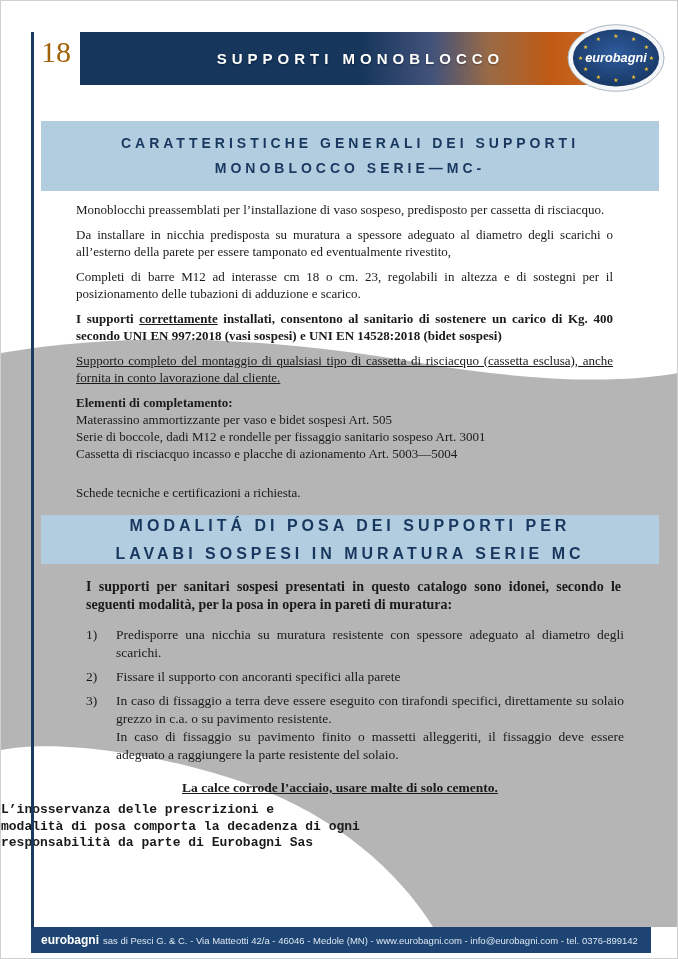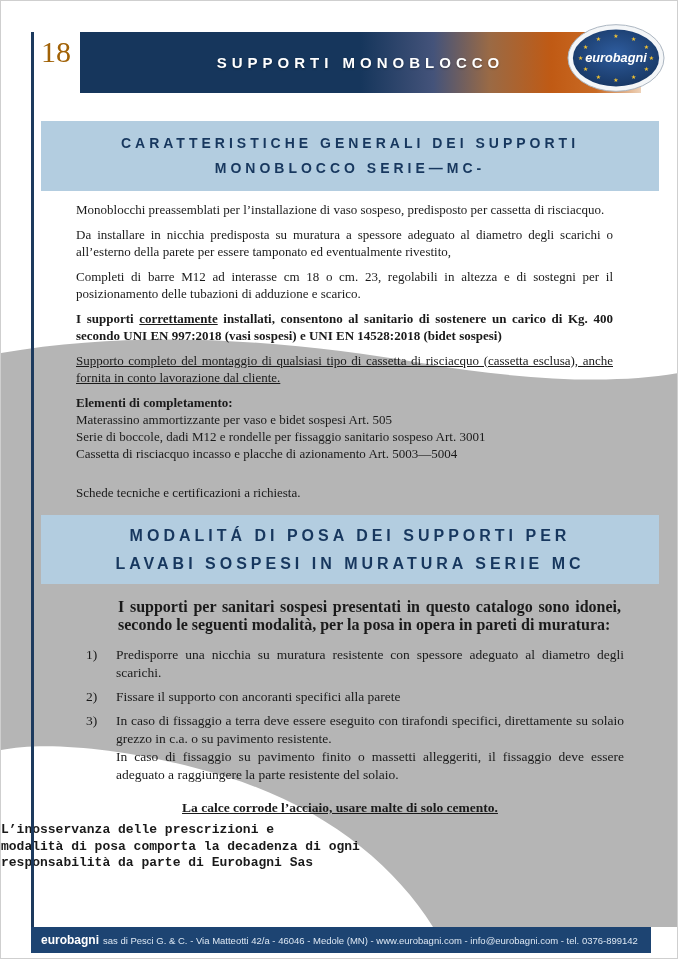--- a/index.html
+++ b/index.html
@@ -10,53 +10,53 @@
     overflow:hidden; border:1px solid #cfcfcf; color:#1a1a1a;
   }
   
   .swirl { position:absolute; left:0; top:0; width:678px; height:959px; z-index:0; }
   
   .left-rule { position:absolute; left:30px; top:31px; width:3px; height:921px; background:#1c3a5e; z-index:3; }
   
   .page-number { position:absolute; left:40px; top:34px; font-size:30px; color:#a16207; z-index:3; }
   
   .header-bar {
-    position:absolute; left:79px; top:31px; width:561px; height:61px; z-index:2;
+    position:absolute; left:79px; top:31px; width:561px; height:53px; z-index:2;
     background:linear-gradient(90deg,#16365c 0%,#16365c 50%,#44537a 63%,#9a6a45 73%,#c05a14 84%,#c96a24 92%,#eed2b8 100%);
     display:flex; flex-direction:column; justify-content:center; align-items:center;
   }
   .header-title {
     color:#fff; font-family:"Liberation Sans", sans-serif; font-weight:bold;
     font-size:15px; letter-spacing:5px; line-height:1.45; text-align:center;
     text-shadow:0 1px 2px rgba(0,0,0,.35); white-space:nowrap;
   }
   
   .logo { position:absolute; left:566px; top:22px; width:98px; height:70px; z-index:4; }
   
   .flow { position:absolute; top:0; left:0; width:678px; z-index:1; }
   .banner {
     margin:0 20px 0 40px; background:#b3cde0;
     display:flex; flex-direction:column; justify-content:center; align-items:center;
   }
   .banner1 { margin-top:120px; height:70px; }
-  .banner2 { margin-top:14px; height:69px; }
+  .banner2 { margin-top:14px; height:49px; }
   .banner-heading {
     color:#17375e; font-family:"Liberation Sans", sans-serif; font-weight:bold;
     text-align:center; white-space:nowrap;
   }
   .banner1 .banner-heading { font-size:14px; letter-spacing:4px; line-height:1.8; }
   .banner2 .banner-heading { font-size:16px; letter-spacing:4px; line-height:1.7; }
   .body1 { margin:10px 66px 0 75px; font-size:13px; line-height:17px; }
   .body1 p { margin-bottom:8px; text-align:justify; }
   .bold { font-weight:bold; }
   .uline { text-decoration:underline; }
   .elements p { margin-bottom:0; }
   .note { margin-top:22px; }
   .intro {
-    margin:14px 58px 0 117px; font-size:16px; line-height:18px;
+    margin:14px 58px 0 85px; font-size:14px; line-height:18px;
     font-weight:bold; text-align:justify;
   }
   .steps { margin:12px 55px 0 85px; font-size:13.5px; line-height:18px; }
   .step { display:flex; margin-bottom:6px; }
   .step-num { width:30px; flex:0 0 30px; }
   .step-text { flex:1; text-align:justify; }
   .warning { margin-top:16px; text-align:center; font-size:13.5px; font-weight:bold; }
   .warning span { text-decoration:underline; }
   .disclaimer { margin-top:6px; text-align:left; font-size:13px; font-weight:bold; line-height:16.5px;font-family:Liberation Mono, monospace; }
   

